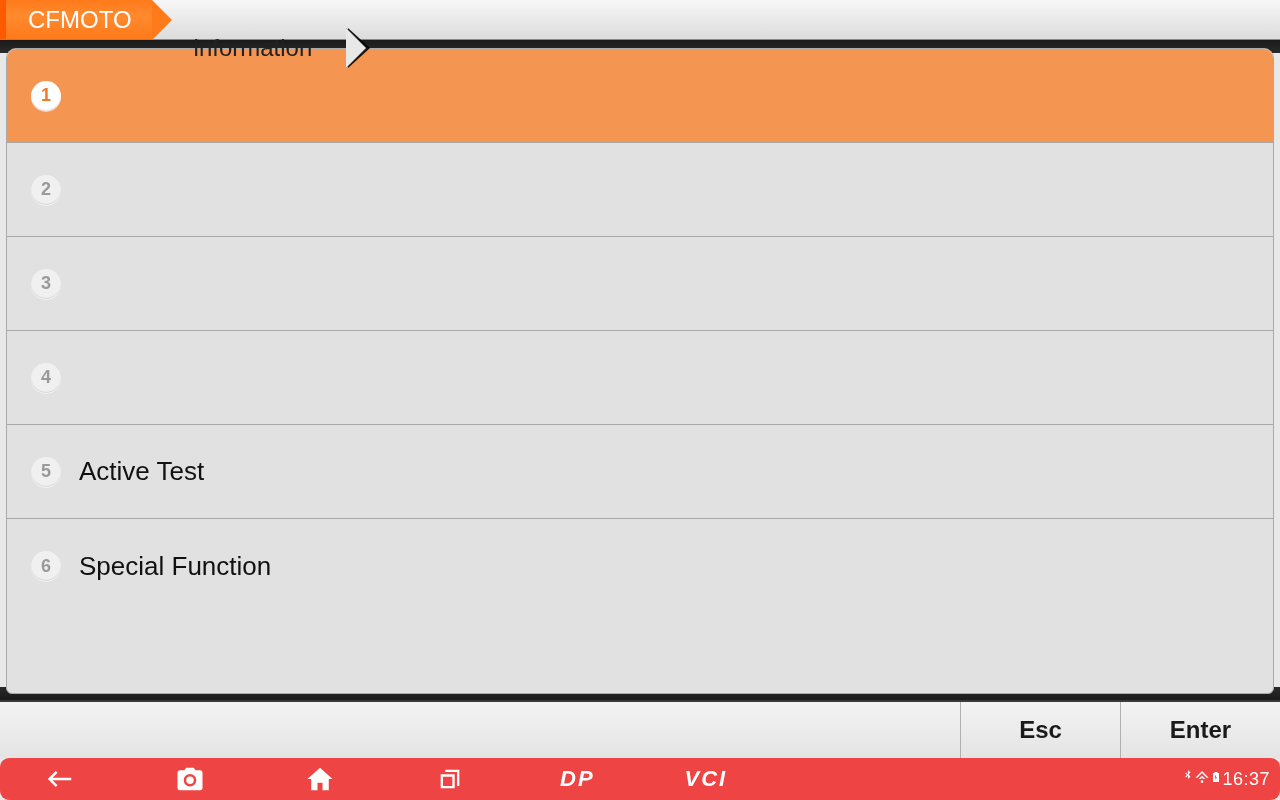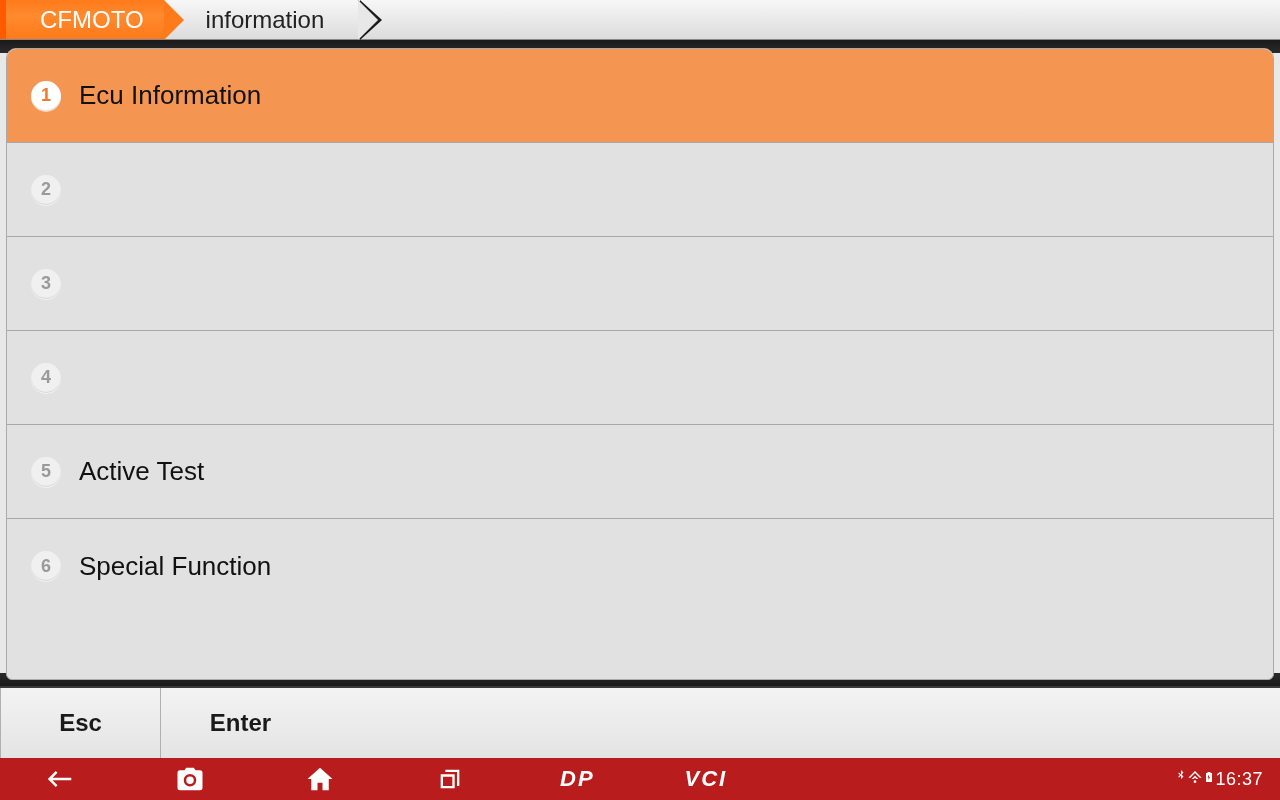--- a/index.html
+++ b/index.html
@@ -20,21 +20,21 @@
     position: relative;
     display: flex;
     align-items: center;
     padding: 0 34px 0 42px;
     font-size: 24px;
     height: 100%;
   }
   .crumb-home {
     background: linear-gradient(#ff7a1a, #ff8a2e 40%, #ff7a1a);
     color: #fff;
-    padding-left: 40px;
+    padding-left: 28px;
     padding-right: 20px;
   }
   .crumb-home::before {
     content: "";
     position: absolute;
     top: 0; left: 0;
     height: 100%; width: 6px;
     background: #ff5a00;
   }
   .crumb::after {
@@ -44,20 +44,21 @@
     width: 0; height: 0;
     border-top: 20px solid transparent;
     border-bottom: 20px solid transparent;
   }
   .crumb-home::after {
     border-left: 20px solid #ff7a1a;
     z-index: 2;
   }
   .crumb-sub {
     color: #222;
+    margin-top: 28px;
   }
   .crumb-sub::before {
     content: "";
     position: absolute;
     left: 0; top: 0;
     width: 0; height: 0;
     border-top: 20px solid transparent;
     border-bottom: 20px solid transparent;
     border-left: 20px solid transparent;
     z-index: 1;
@@ -122,46 +123,48 @@
     margin-right: 18px;
     box-shadow: inset 0 -1px 1px rgba(0,0,0,0.1), 0 1px 0 rgba(255,255,255,0.6);
   }
   .menu-item.selected .num-badge {
     background: #fff;
     color: #f07a2c;
   }
 
   
   .action-bar {
-    height: 72px;
+    height: 58px;
     background: linear-gradient(#f3f3f3, #e4e4e4);
     border-top: 2px solid #3a3a3a;
     display: flex;
+    justify-content: flex-end;
   }
   .action-btn {
     width: 160px;
     display: flex;
     align-items: center;
     justify-content: center;
     font-size: 24px;
     font-weight: bold;
     color: #1a1a1a;
     border-left: 1px solid #b0b0b0;
     cursor: pointer;
   }
 
   
   .sysbar {
     height: 42px;
-    background: #b91c1c;
+    background: #ef4444;
     display: flex;
     align-items: center;
     color: #fff;
-    padding: 0 17px 0 40px;
+    padding: 0 10px 0 40px;
     font-size: 20px;
+    border-radius: 9px;
   }
   .sys-left { display: flex; align-items: center; gap: 90px; }
   .sys-icon { display: flex; align-items: center; justify-content: center; width: 40px; height: 40px; }
   .sys-icon svg { fill: #fff; }
   .sys-spacer { flex: 1; }
   .sys-right { display: flex; align-items: flex-start; font-size: 18px; letter-spacing: 0.5px; }
   .sys-right .small { font-size: 13px; }
   .dp-logo, .vci-logo {
     font-weight: bold;
     font-style: italic;
@@ -179,21 +182,20 @@
   <div class="crumb crumb-sub">
     <span>information</span>
     <span class="chevron-edge"></span>
   </div>
 </div>
 
 <div class="panel-wrap">
   <div class="panel">
     <div class="menu-item selected">
       <div class="num-badge">1</div>
-      <span>Ecu Information</span>
     </div>
     <div class="menu-item">
       <div class="num-badge">2</div>
     </div>
     <div class="menu-item">
       <div class="num-badge">3</div>
     </div>
     <div class="menu-item">
       <div class="num-badge">4</div>
     </div>

